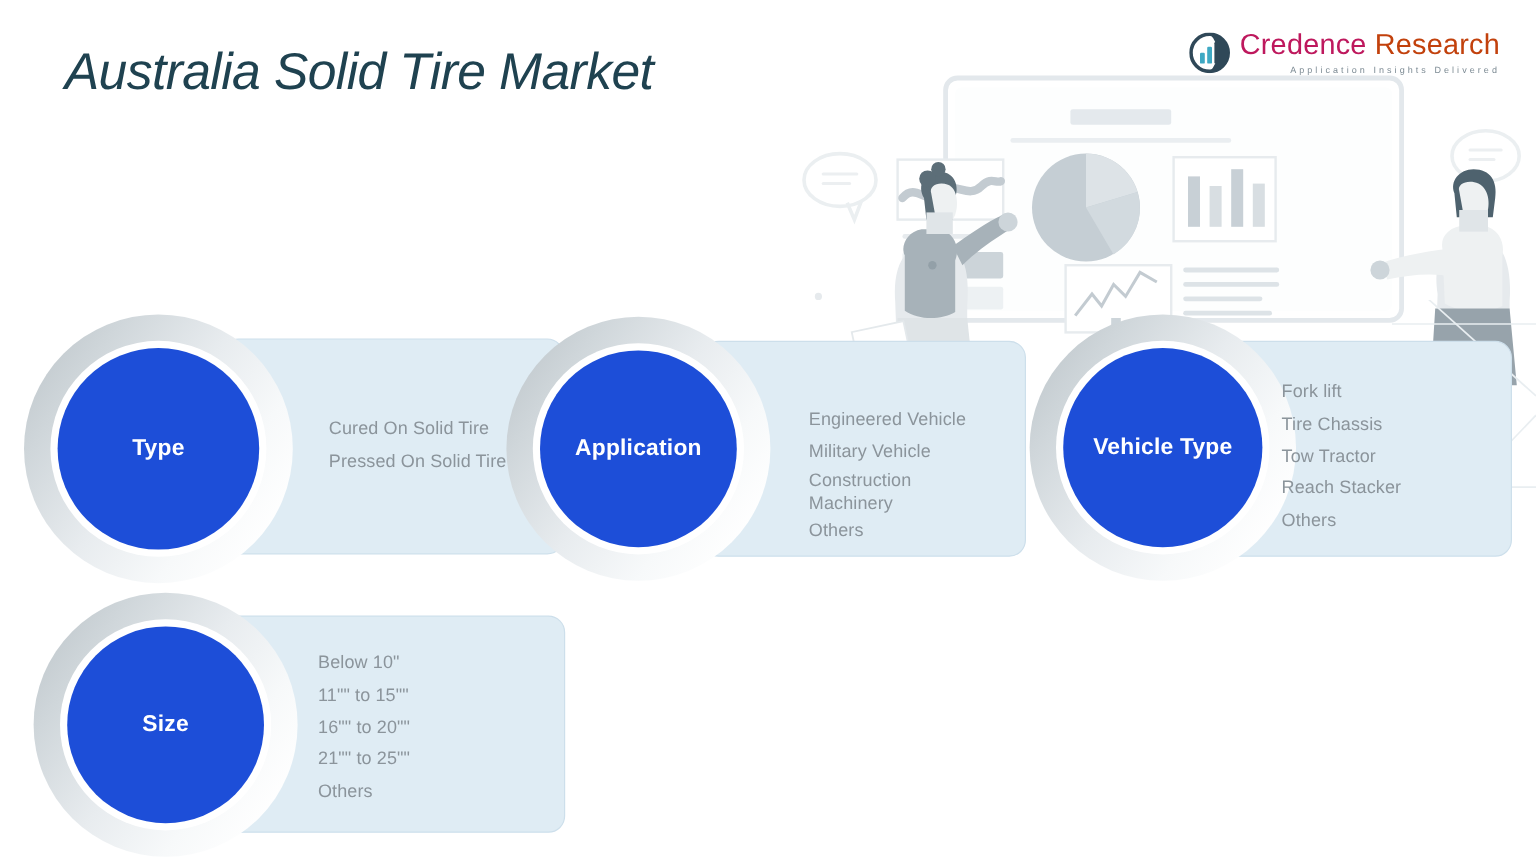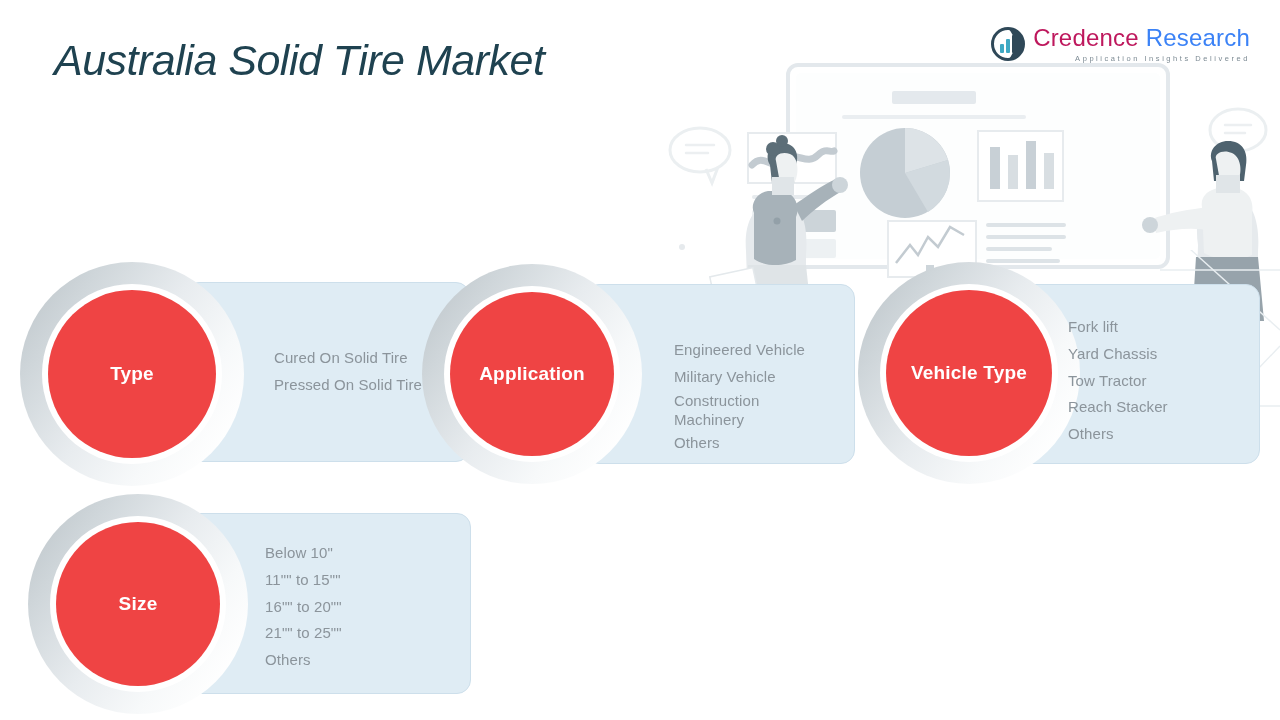--- a/index.html
+++ b/index.html
@@ -41,21 +41,21 @@
     top: 26px;
     display: flex;
     align-items: flex-start;
     gap: 8px;
     z-index: 40;
   }
   .logo-mark { width: 34px; height: 34px; flex: 0 0 34px; margin-top: 1px; }
   .logo-text-wrap { display: flex; flex-direction: column; line-height: 1; }
   .logo-title { font-size: 24px; letter-spacing: 0.2px; white-space: nowrap; }
   .logo-title .c1 { color: #be185d; }
-  .logo-title .c2 { color: #3b82f6; text-align: center; }
+  .logo-title .c2 { color: #c2410c; text-align: center; }
   .logo-tagline {
     margin-top: 5px;
     font-size: 7.5px;
     color: #7d8b94;
     letter-spacing: 2.55px;
     white-space: nowrap;
     text-align: right;
   }
 
   
@@ -119,21 +119,21 @@
     position: absolute;
     left: 0; top: 0;
     width: 100%; height: 100%;
     border-radius: 50%;
     background: linear-gradient(125deg, #b9c1c6 0%, #cfd6da 22%, #e8ecef 48%, #f7f9fa 70%, #ffffff 88%);
     z-index: 1;
   }
   .disc {
     position: absolute;
     border-radius: 50%;
-    background: #ef4444;
+    background: #1d4ed8;
     display: flex;
     align-items: center;
     justify-content: center;
     z-index: 3;
     box-shadow: 0 0 0 6px #ffffff;
   }
   .disc-label {
     color: #ffffff;
     font-weight: bold;
     font-size: 19px;
@@ -294,21 +294,21 @@
       <span class="disc" style="left:28px; top:28px; width:164px; height:164px;">
         <span class="disc-label">Application</span>
       </span>
     </div>
   </div>
 
   <div class="segment">
     <div class="panel" style="left:982px; top:284px; width:278px; height:180px;"></div>
     <div class="panel-items" style="left:1068px; top:314px; width:200px; height:134px;">
       <span class="panel-item">Fork lift</span>
-      <span class="panel-item">Yard Chassis</span>
+      <span class="panel-item">Tire Chassis</span>
       <span class="panel-item">Tow Tractor</span>
       <span class="panel-item">Reach Stacker</span>
       <span class="panel-item">Others</span>
     </div>
     <div class="bubble" style="left:858px; top:262px; width:222px; height:222px;">
       <span class="halo"></span>
       <span class="disc" style="left:28px; top:28px; width:166px; height:166px;">
         <span class="disc-label">Vehicle Type</span>
       </span>
     </div>

